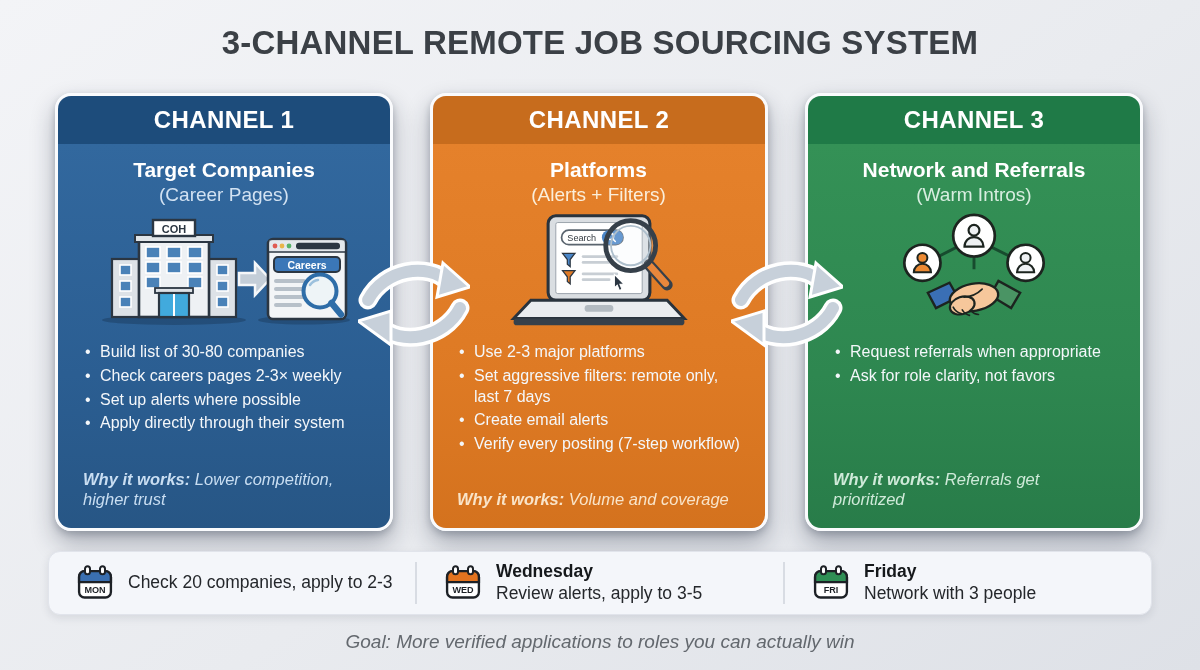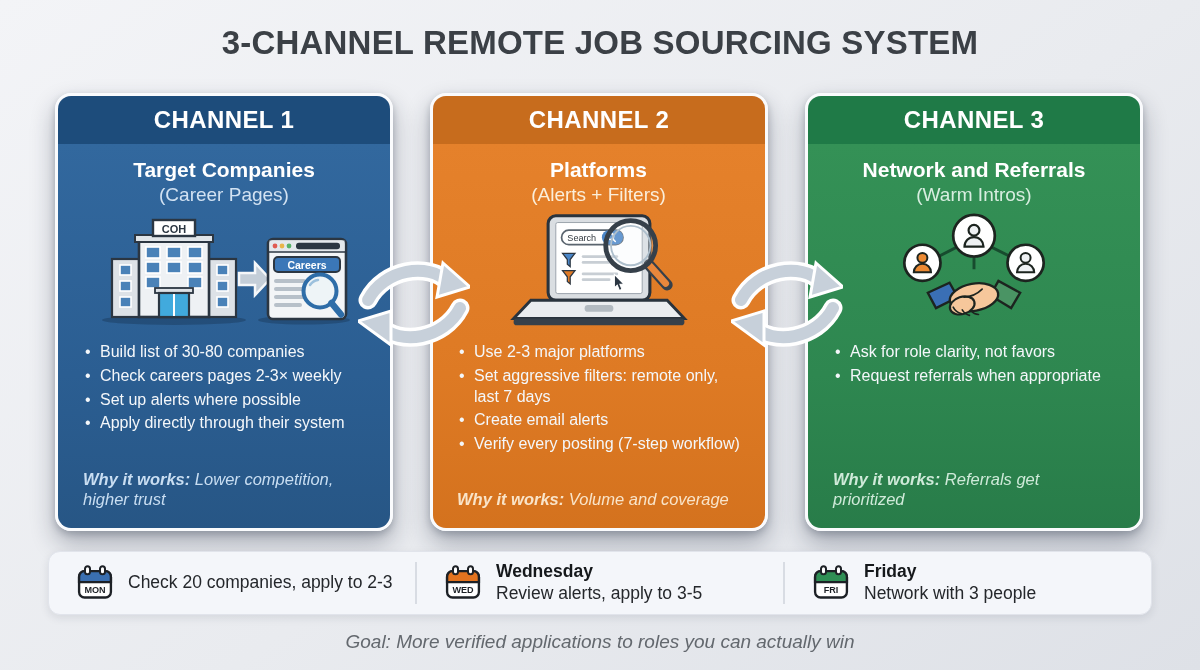--- a/index.html
+++ b/index.html
@@ -211,22 +211,22 @@
             <circle cx="152" cy="51.5" r="5.5" fill="#eef1f3" stroke="#1c241f" stroke-width="2.2"></circle>
             <path d="M142.5 67.5 a9.5 9.5 0 0 1 19 0 Z" fill="#eef1f3" stroke="#1c241f" stroke-width="2.2"></path>
             <polygon points="44,90 68,79 77,95 53,107" fill="#3a6fb5" stroke="#1c241f" stroke-width="2.6"></polygon>
             <polygon points="146,90 122,77 113,93 136,107" fill="#4a9464" stroke="#1c241f" stroke-width="2.6"></polygon>
             <ellipse cx="95" cy="95" rx="27" ry="15" transform="rotate(-10 95 95)" fill="#f6c79b" stroke="#1c241f" stroke-width="2.6"></ellipse>
             <ellipse cx="82" cy="104" rx="14" ry="9.5" transform="rotate(-18 82 104)" fill="#f6c79b" stroke="#1c241f" stroke-width="2.4"></ellipse>
             <path d="M72 106 q3 6 9 7 M82 109 q3 5 8 6 M92 110 q3 4 8 4 M104 86 q-8 8 -20 9" fill="none" stroke="#1c241f" stroke-width="1.8" stroke-linecap="round"></path>
           </svg>
         </div>
         <ul class="bullets">
+          <li>Request referrals when appropriate</li>
           <li>Ask for role clarity, not favors</li>
-          <li>Request referrals when appropriate</li>
         </ul>
         <p class="why"><span class="why-label">Why it works:</span> <span>Referrals get prioritized</span></p>
       </div>
     </section>
 
     <svg class="cycle a1" viewBox="0 0 112 104" aria-hidden="true">
       <g fill="none" stroke-linecap="round">
         <path d="M10,48 C26,17 70,10 90,30" stroke="#ffffff" stroke-width="19"></path>
         <path d="M10,48 C26,17 70,10 90,30" stroke="#c7d0da" stroke-width="12"></path>
         <path d="M102,56 C86,87 42,94 22,74" stroke="#ffffff" stroke-width="19"></path>

